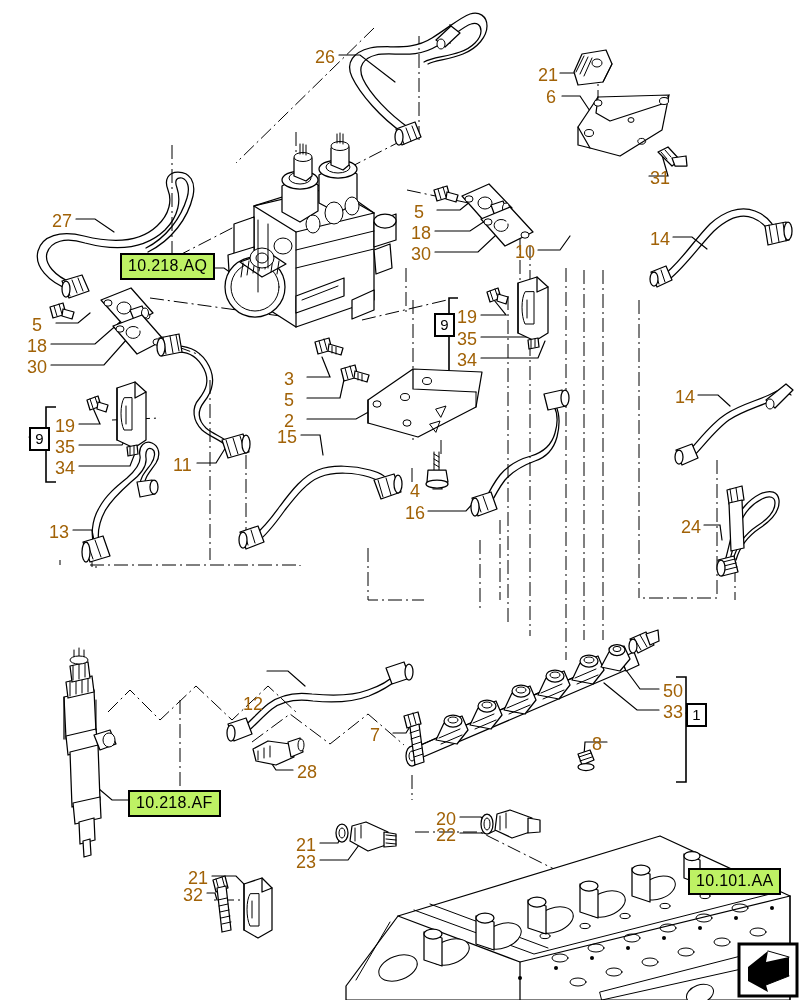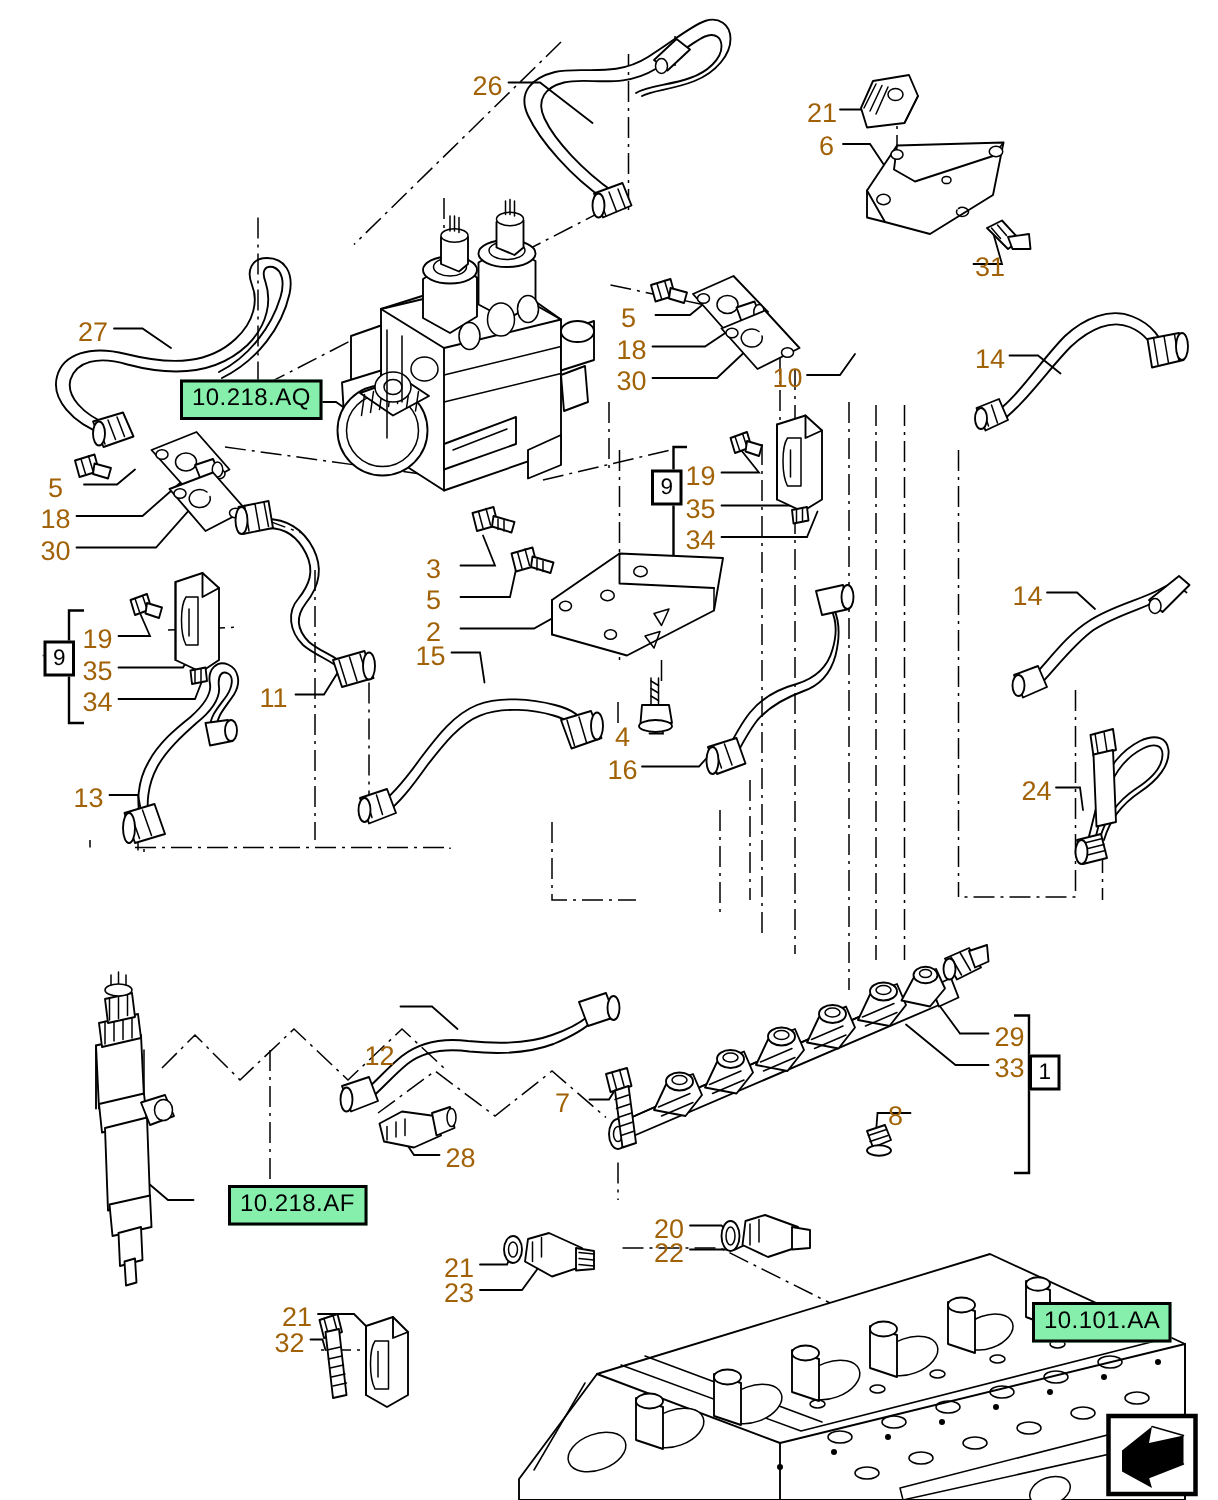--- a/index.html
+++ b/index.html
@@ -7,21 +7,21 @@
   body{width:812px;height:1000px;overflow:hidden;
        font-family:"Liberation Sans", sans-serif;}
   #sheet{position:relative;width:812px;height:1000px;background:#fff;}
   svg#dwg{position:absolute;left:0;top:0;width:812px;height:1000px;}
 
   
   .cal{position:absolute;font-family:"Liberation Sans",sans-serif;
        font-size:18px;color:#a16207;line-height:1;white-space:nowrap;}
 
   
-  .refbox{position:absolute;border:2px solid #000;background:#86efac;
+  .refbox{position:absolute;border:2px solid #000;background:#bef264;
           font-size:16px;padding:2px 6px 3px 6px;letter-spacing:.3px;
           font-family:"Liberation Sans",sans-serif;white-space:nowrap;}
 
   
   .grpbox{position:absolute;border:2px solid #000;background:#fff;
           font-size:15px;width:17px;height:20px;text-align:center;
           line-height:20px;font-family:"Liberation Sans",sans-serif;}
 </style>
 </head>
 <body>
@@ -671,21 +671,21 @@
 
   <g>
     <rect x="739" y="944" width="58" height="52" fill="#fff" stroke="#000" stroke-width="3"></rect>
     <path class="blk" d="M748 967 L768 951 L766 962 L789 957 L789 976 L766 985 L768 992 L748 981 Z"></path>
     <path class="lnT" d="M768 951 L789 957 M766 985 L789 976"></path>
   </g>
 
 </svg>
 
 <div class="refbox" id="refbox-0" style="left:120px;top:253px;">10.218.AQ</div>
-<div class="refbox" id="refbox-1" style="left:128px;top:790px;margin-left:24px;">10.218.AF</div>
+<div class="refbox" id="refbox-1" style="left:128px;top:790px;">10.218.AF</div>
 <div class="refbox" id="refbox-2" style="left:688px;top:868px;">10.101.AA</div>
 
 <div class="grpbox" style="left:29px;top:427px;">9</div>
 <div class="grpbox" style="left:434px;top:313px;">9</div>
 <div class="grpbox" style="left:686px;top:703px;">1</div>
 
 <div class="cal" style="left:315px;top:48px;">26</div>
 <div class="cal" style="left:538px;top:66px;">21</div>
 <div class="cal" style="left:546px;top:88px;">6</div>
 <div class="cal" style="left:626px;top:169px;margin-left:24px;">31</div>
@@ -707,21 +707,21 @@
 <div class="cal" style="left:675px;top:388px;">14</div>
 <div class="cal" style="left:55px;top:417px;">19</div>
 <div class="cal" style="left:55px;top:438px;">35</div>
 <div class="cal" style="left:55px;top:459px;">34</div>
 <div class="cal" style="left:277px;top:428px;">15</div>
 <div class="cal" style="left:173px;top:456px;">11</div>
 <div class="cal" style="left:410px;top:482px;">4</div>
 <div class="cal" style="left:405px;top:504px;">16</div>
 <div class="cal" style="left:49px;top:523px;">13</div>
 <div class="cal" style="left:681px;top:518px;text-align:center;">24</div>
-<div class="cal" style="left:663px;top:682px;">29</div>
+<div class="cal" style="left:663px;top:682px;">50</div>
 <div class="cal" style="left:663px;top:703px;">33</div>
 <div class="cal" style="left:243px;top:664px;margin-top:31px;">12</div>
 <div class="cal" style="left:370px;top:726px;">7</div>
 <div class="cal" style="left:592px;top:735px;">8</div>
 <div class="cal" style="left:297px;top:763px;">28</div>
 <div class="cal" style="left:436px;top:810px;">20</div>
 <div class="cal" style="left:436px;top:826px;">22</div>
 <div class="cal" style="left:296px;top:836px;">21</div>
 <div class="cal" style="left:296px;top:853px;">23</div>
 <div class="cal" style="left:188px;top:869px;">21</div>

